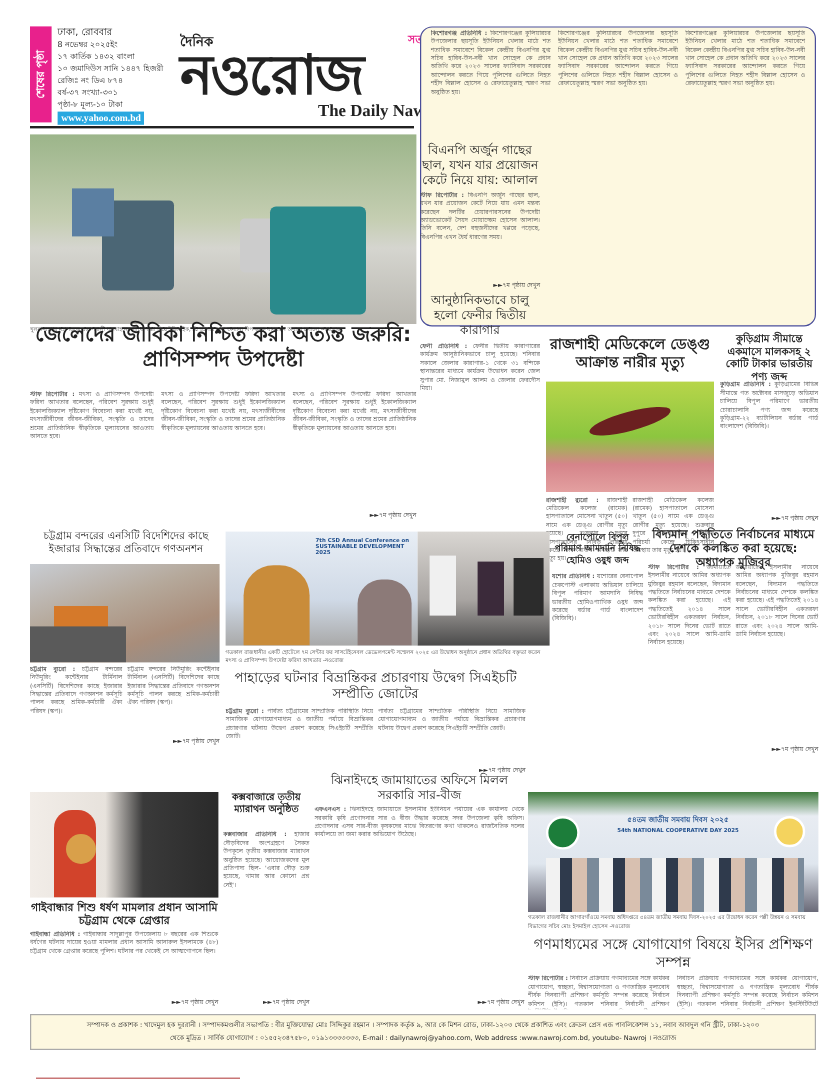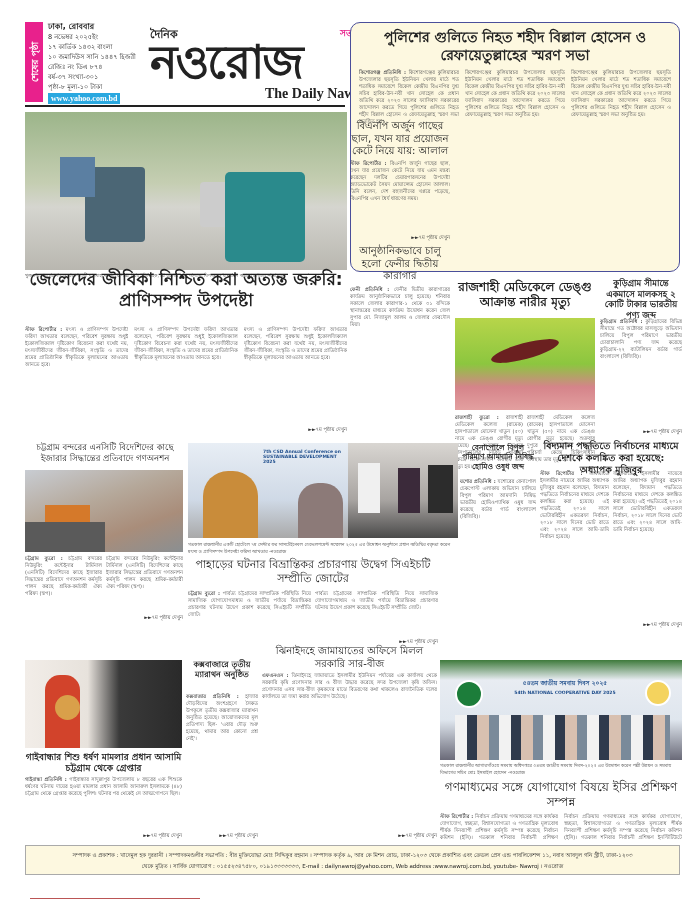--- a/index.html
+++ b/index.html
@@ -1,20 +1,20 @@
 <!DOCTYPE html>
 <html><head>
 <meta charset="utf-8">
 <style>
 *{box-sizing:border-box;margin:0;padding:0}
 body{width:700px;height:910px;background:#fff;font-family:"DejaVu Sans",sans-serif;color:#222;position:relative;overflow:hidden}
 .abs{position:absolute}
 .mast-tag{left:25px;top:22px;width:18px;height:80px;background:#e8218c;color:#fff;font-size:9px;writing-mode:vertical-rl;transform:rotate(180deg);display:flex;align-items:center;justify-content:center;font-weight:bold}
 .mast-info{left:48px;top:22px;font-size:6.5px;line-height:10px;color:#222}
-.mast-info .city{font-size:8px;font-weight:bold}
+.mast-info .city{font-size:8px;font-weight:normal}
 .mast-url{left:48px;top:93px;background:#29a8e0;color:#fff;font-family:"Liberation Serif",serif;font-weight:bold;font-size:8px;padding:0 3px;height:11px;line-height:11px}
 .mast-daily{left:150px;top:26px;font-size:11px;font-weight:bold}
 .mast-slogan{left:340px;top:26px;font-size:9px;color:#e8218c;font-weight:bold}
 .mast-logo{left:150px;top:38px;width:200px;height:48px;font-size:46px;font-weight:bold;color:#222;letter-spacing:-2px;line-height:48px;font-family:"DejaVu Serif",serif}
 .mast-en{left:265px;top:86px;font-family:"Liberation Serif",serif;font-weight:bold;font-size:14px}
 .rule{left:25px;top:105px;width:320px;height:2px;background:#222}
 .boxhead{left:350px;top:22px;width:330px;height:250px;border:1.5px solid #4a4e9a;border-radius:10px;background:#fdf8e0}
 .h{font-weight:bold;color:#222;text-align:center;line-height:1.25}
 .txt{font-size:5px;line-height:7px;color:#555;text-align:justify;overflow:hidden}
 .img{background:#888;overflow:hidden}
@@ -37,21 +37,20 @@
   <div>পৃষ্ঠা-৮ মূল্য-১০ টাকা</div>
 </div>
 <div class="abs mast-url">www.yahoo.com.bd</div>
 <div class="abs mast-daily">দৈনিক</div>
 <div class="abs mast-slogan">সত্য প্রকাশে নির্ভীক</div>
 <div class="abs mast-logo">নওরোজ</div>
 <div class="abs mast-en">The Daily Nawroj</div>
 <div class="abs rule"></div>
 
 <div class="abs boxhead">
-  <div class="h" style="font-size:14px;padding:6px 10px 3px">পুলিশের গুলিতে নিহত শহীদ বিল্লাল হোসেন ও রেফায়েতুল্লাহের স্মরণ সভা</div>
   <div style="display:flex;gap:6px;padding:2px 8px">
     <div class="txt" style="flex:1;height:195px"><b>কিশোরগঞ্জ প্রতিনিধি :</b> <span>কিশোরগঞ্জের কুলিয়ারচর উপজেলার ছয়সূতি ইউনিয়ন খেলার মাঠে শত শতাধিক সমাবেশে বিকেল কেন্দ্রীয় বিএনপির যুগ্ম সচিব হাবিব-উন-নবী খান সোহেল কে প্রধান অতিথি করে ২০২৩ সালের ফ্যাসিবাদ সরকারের আন্দোলন করতে গিয়ে পুলিশের গুলিতে নিহত শহীদ বিল্লাল হোসেন ও রেফায়েতুল্লাহ স্মরণ সভা অনুষ্ঠিত হয়।</span></div>
     <div class="txt" style="flex:1;height:195px">কিশোরগঞ্জের কুলিয়ারচর উপজেলার ছয়সূতি ইউনিয়ন খেলার মাঠে শত শতাধিক সমাবেশে বিকেল কেন্দ্রীয় বিএনপির যুগ্ম সচিব হাবিব-উন-নবী খান সোহেল কে প্রধান অতিথি করে ২০২৩ সালের ফ্যাসিবাদ সরকারের আন্দোলন করতে গিয়ে পুলিশের গুলিতে নিহত শহীদ বিল্লাল হোসেন ও রেফায়েতুল্লাহ স্মরণ সভা অনুষ্ঠিত হয়।</div>
     <div class="txt" style="flex:1;height:195px">কিশোরগঞ্জের কুলিয়ারচর উপজেলার ছয়সূতি ইউনিয়ন খেলার মাঠে শত শতাধিক সমাবেশে বিকেল কেন্দ্রীয় বিএনপির যুগ্ম সচিব হাবিব-উন-নবী খান সোহেল কে প্রধান অতিথি করে ২০২৩ সালের ফ্যাসিবাদ সরকারের আন্দোলন করতে গিয়ে পুলিশের গুলিতে নিহত শহীদ বিল্লাল হোসেন ও রেফায়েতুল্লাহ স্মরণ সভা অনুষ্ঠিত হয়।</div>
   </div>
 </div>
 
 <div class="abs img" style="left:25px;top:112px;width:322px;height:158px;background:linear-gradient(180deg,#9cb58a 0%,#c5ceb2 45%,#d5d5cf 60%,#b9b7b0 100%)">
   <div style="position:absolute;left:60px;top:55px;width:60px;height:75px;background:#4b6675;border-radius:4px"></div>
   <div style="position:absolute;left:175px;top:70px;width:40px;height:45px;background:#ccc;border-radius:4px"></div>

